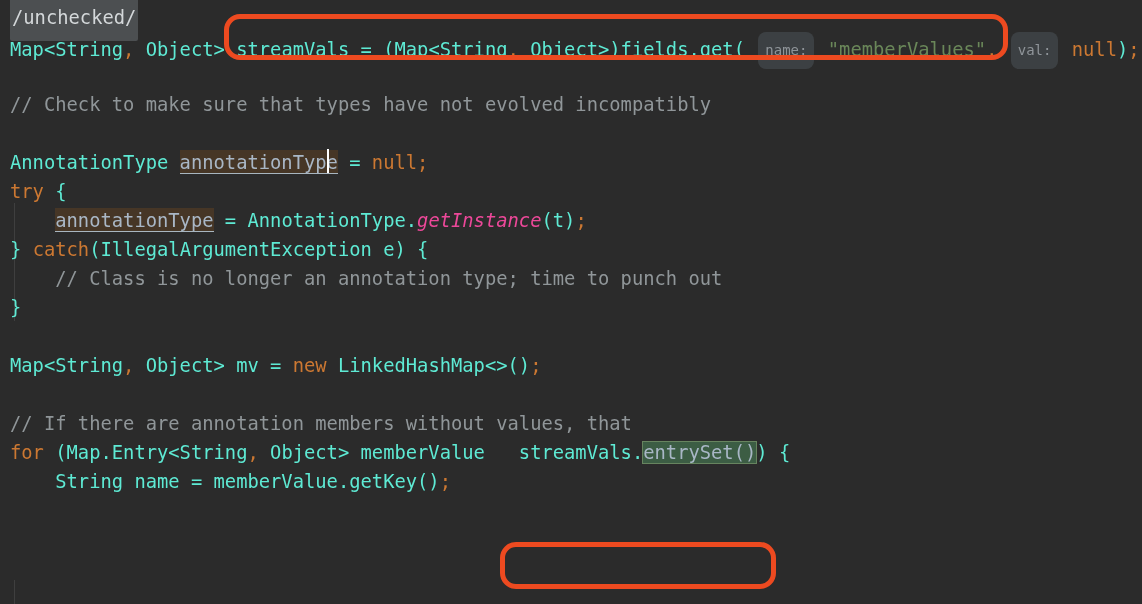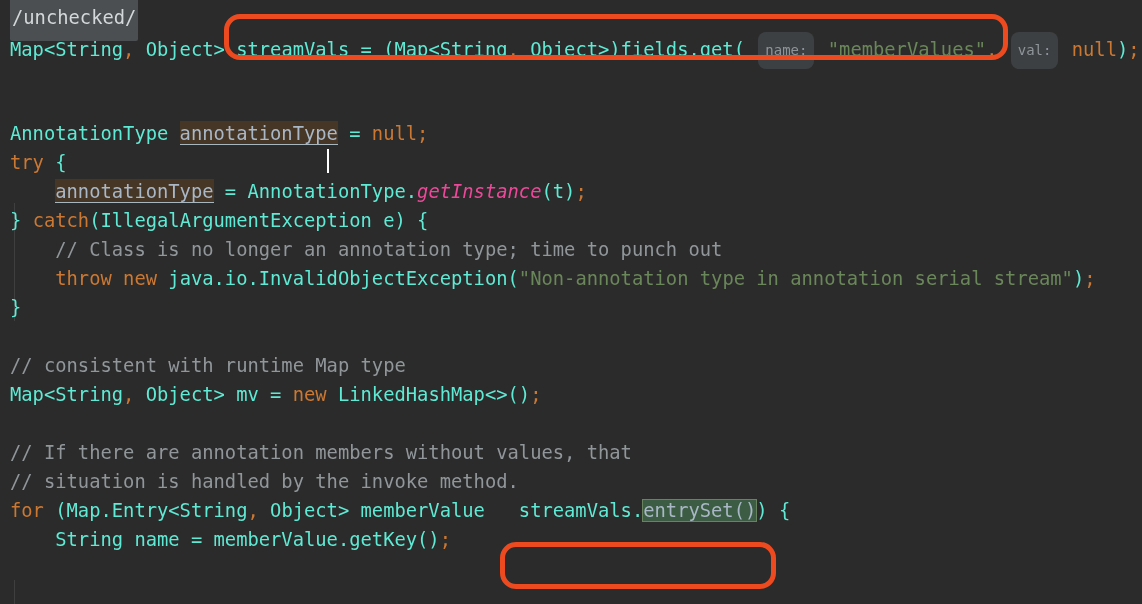--- a/index.html
+++ b/index.html
@@ -101,34 +101,32 @@
 <body>
 
 <div id="editor">
   <div class="indent-guide" id="indent-guide-1"></div>
   <div class="indent-guide" id="indent-guide-2"></div>
 
   <div id="code-area">
       <div class="code-line"><span class="tok-hlgray">/unchecked/</span></div>
       <div class="code-line"><span class="tok-d">Map&lt;String</span><span class="tok-k">,</span><span class="tok-d"> Object&gt; streamVals = (Map&lt;String</span><span class="tok-k">,</span><span class="tok-d"> Object&gt;)fields.get( </span><span class="tok-inlay">name:</span><span class="tok-d"> </span><span class="tok-s">"memberValues"</span><span class="tok-k">,</span><span class="tok-d"> </span><span class="tok-inlay">val:</span><span class="tok-d"> </span><span class="tok-k">null</span><span class="tok-d">)</span><span class="tok-k">;</span></div>
       <div class="code-line"></div>
+      <div class="code-line"><span class="tok-c">// Check to make sure that types have not evolved incompatibly</span></div>
       <div class="code-line"></div>
       <div class="code-line"><span class="tok-d">AnnotationType </span><span class="tok-hlw">annotationType</span><span class="tok-d"> = </span><span class="tok-k">null</span><span class="tok-k">;</span></div>
       <div class="code-line"><span class="tok-k">try</span><span class="tok-d"> {</span></div>
       <div class="code-line"><span class="tok-d">    </span><span class="tok-hlw">annotationType</span><span class="tok-d"> = AnnotationType.</span><span class="tok-i">getInstance</span><span class="tok-d">(t)</span><span class="tok-k">;</span></div>
       <div class="code-line"><span class="tok-d">} </span><span class="tok-k">catch</span><span class="tok-d">(IllegalArgumentException e) {</span></div>
       <div class="code-line"><span class="tok-c">    // Class is no longer an annotation type; time to punch out</span></div>
-      <div class="code-line"><span class="tok-d">    </span><span class="tok-k">throw</span><span class="tok-d"> </span><span class="tok-k">new</span><span class="tok-d"> java.io.InvalidObjectException(</span><span class="tok-s">"Non-annotation type in annotation serial stream"</span><span class="tok-d">)</span><span class="tok-k">;</span></div>
       <div class="code-line"><span class="tok-d">}</span></div>
       <div class="code-line"></div>
-      <div class="code-line"><span class="tok-c">// consistent with runtime Map type</span></div>
       <div class="code-line"><span class="tok-d">Map&lt;String</span><span class="tok-k">,</span><span class="tok-d"> Object&gt; mv = </span><span class="tok-k">new</span><span class="tok-d"> LinkedHashMap&lt;&gt;()</span><span class="tok-k">;</span></div>
       <div class="code-line"></div>
       <div class="code-line"><span class="tok-c">// If there are annotation members without values, that</span></div>
-      <div class="code-line"><span class="tok-c">// situation is handled by the invoke method.</span></div>
       <div class="code-line"><span class="tok-k">for</span><span class="tok-d"> (Map.Entry&lt;String</span><span class="tok-k">,</span><span class="tok-d"> Object&gt; memberValue   streamVals.</span><span class="tok-hls">entrySet()</span><span class="tok-d">) {</span></div>
       <div class="code-line"><span class="tok-d">    String name = memberValue.getKey()</span><span class="tok-k">;</span></div>
     </div>
 
   <div id="caret"></div>
 
   <div class="ann-box" id="ann-box-1"></div>
   <div class="ann-box" id="ann-box-2"></div>
 </div>
 

